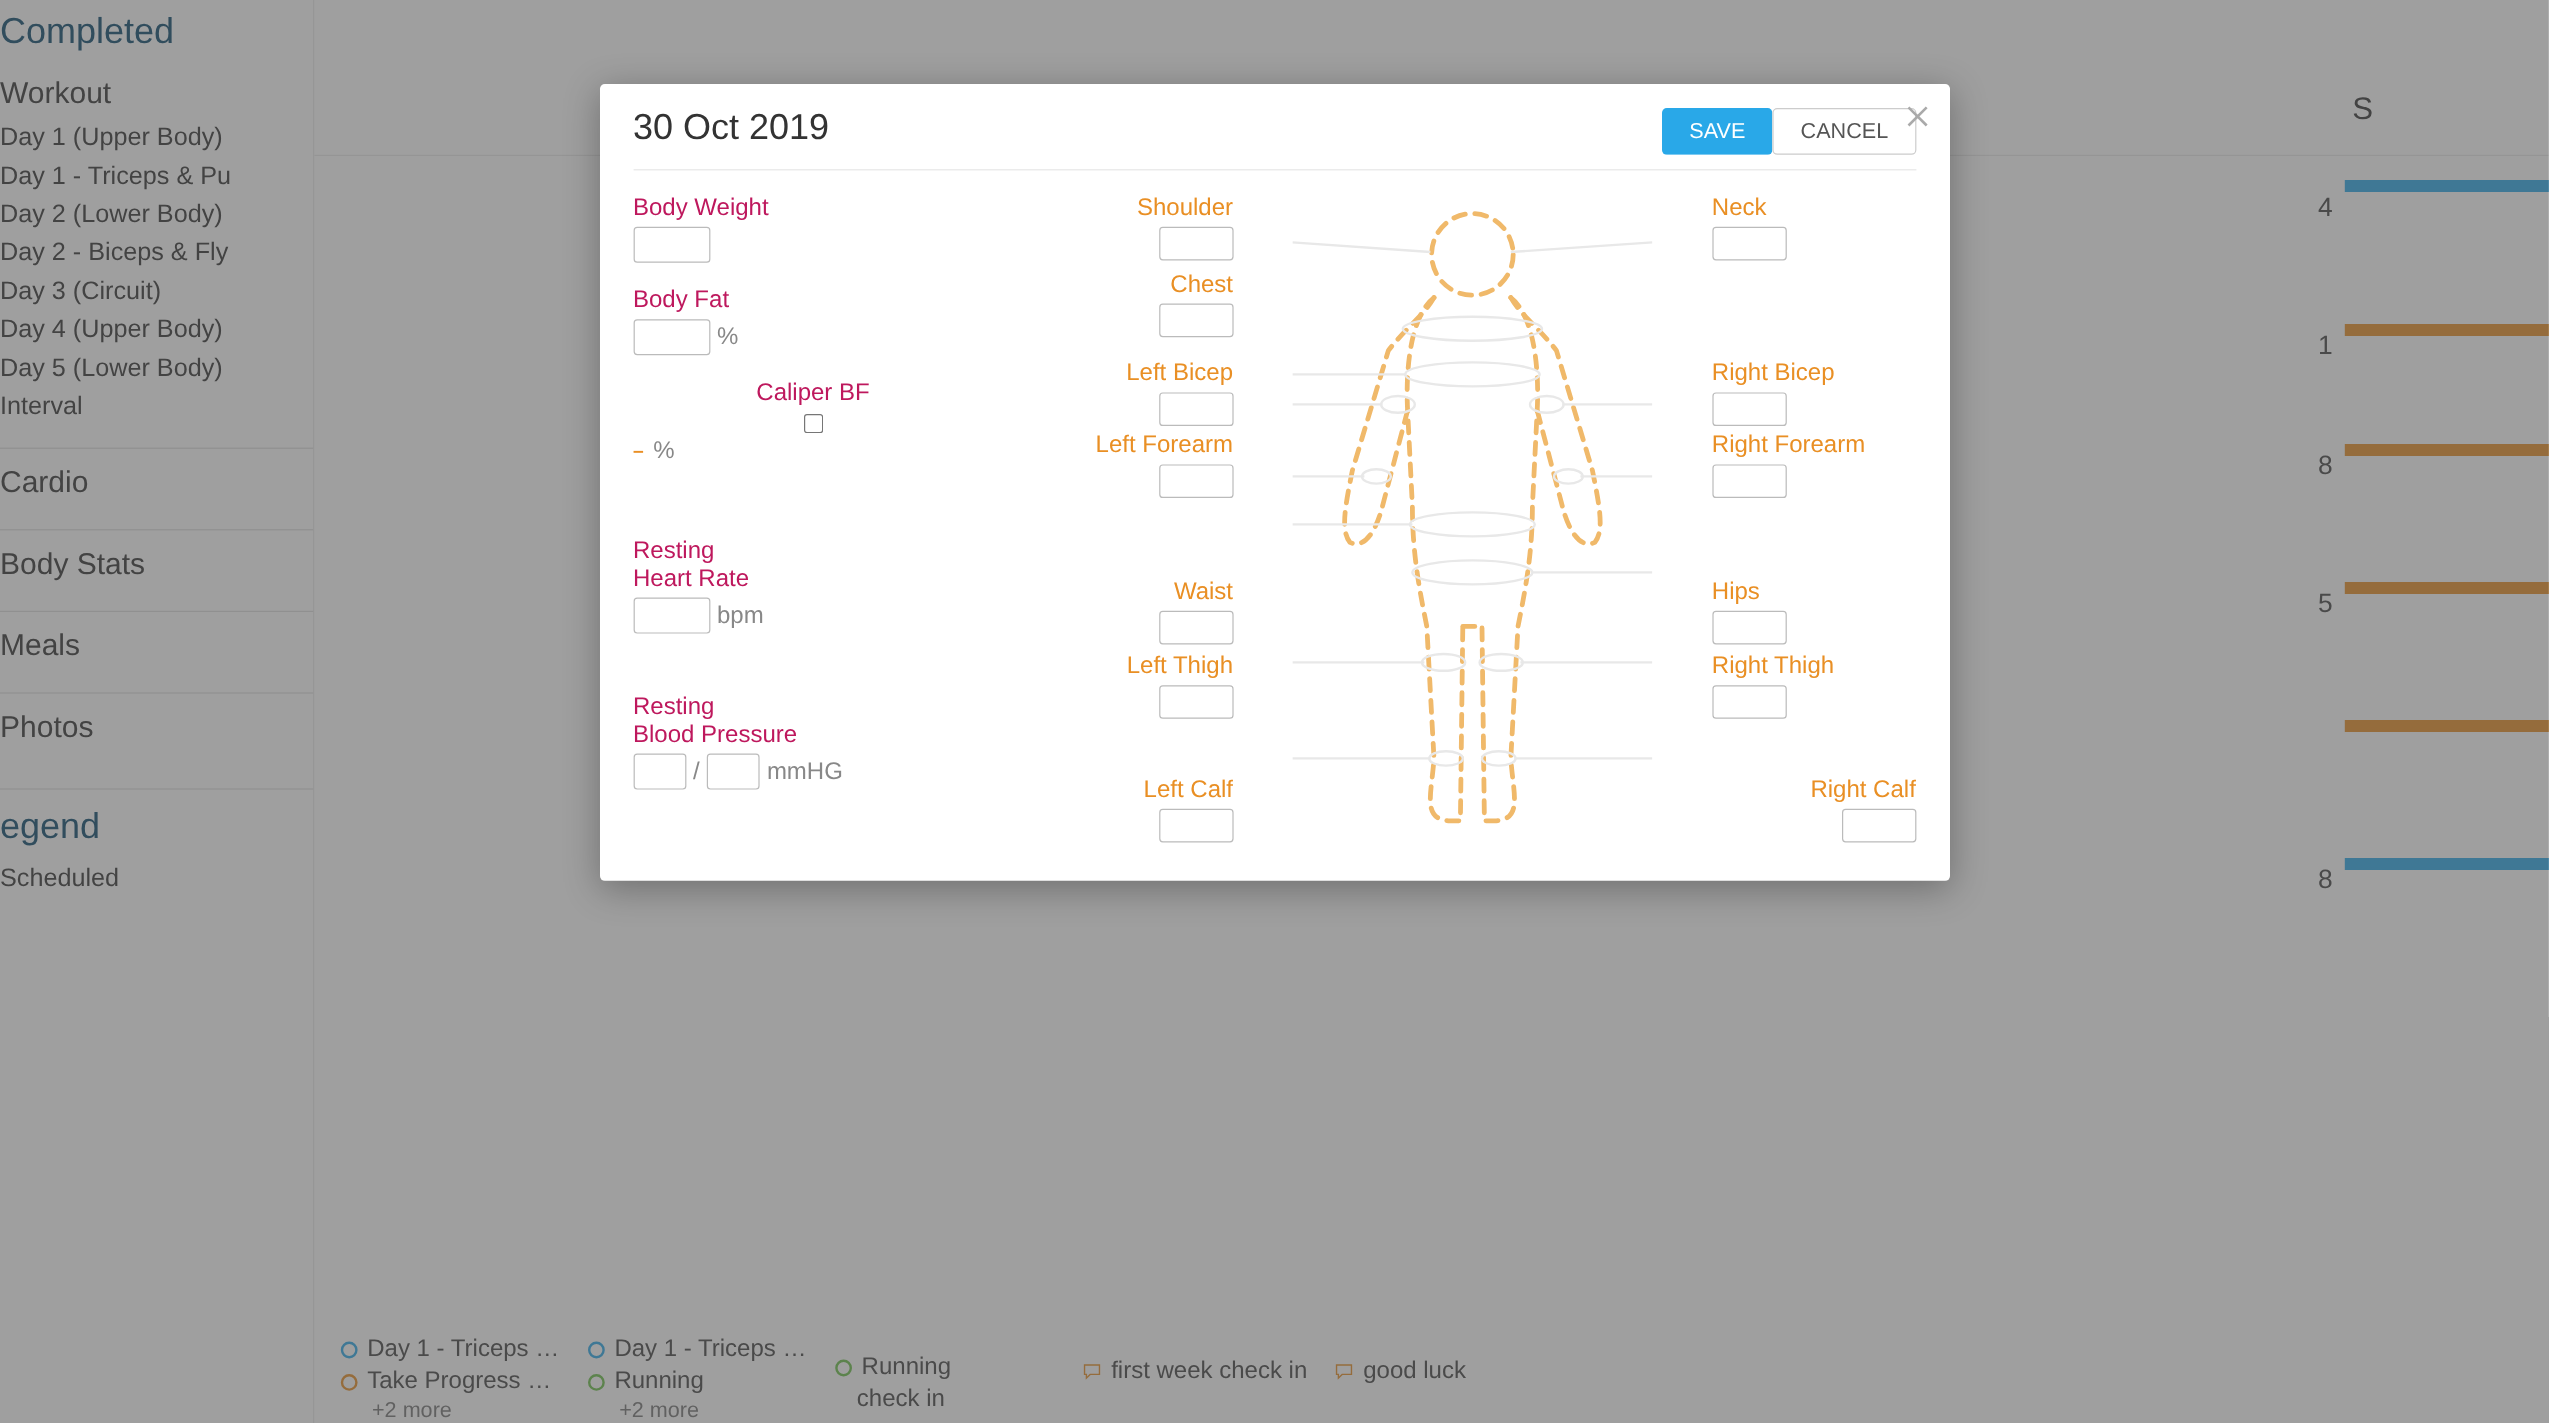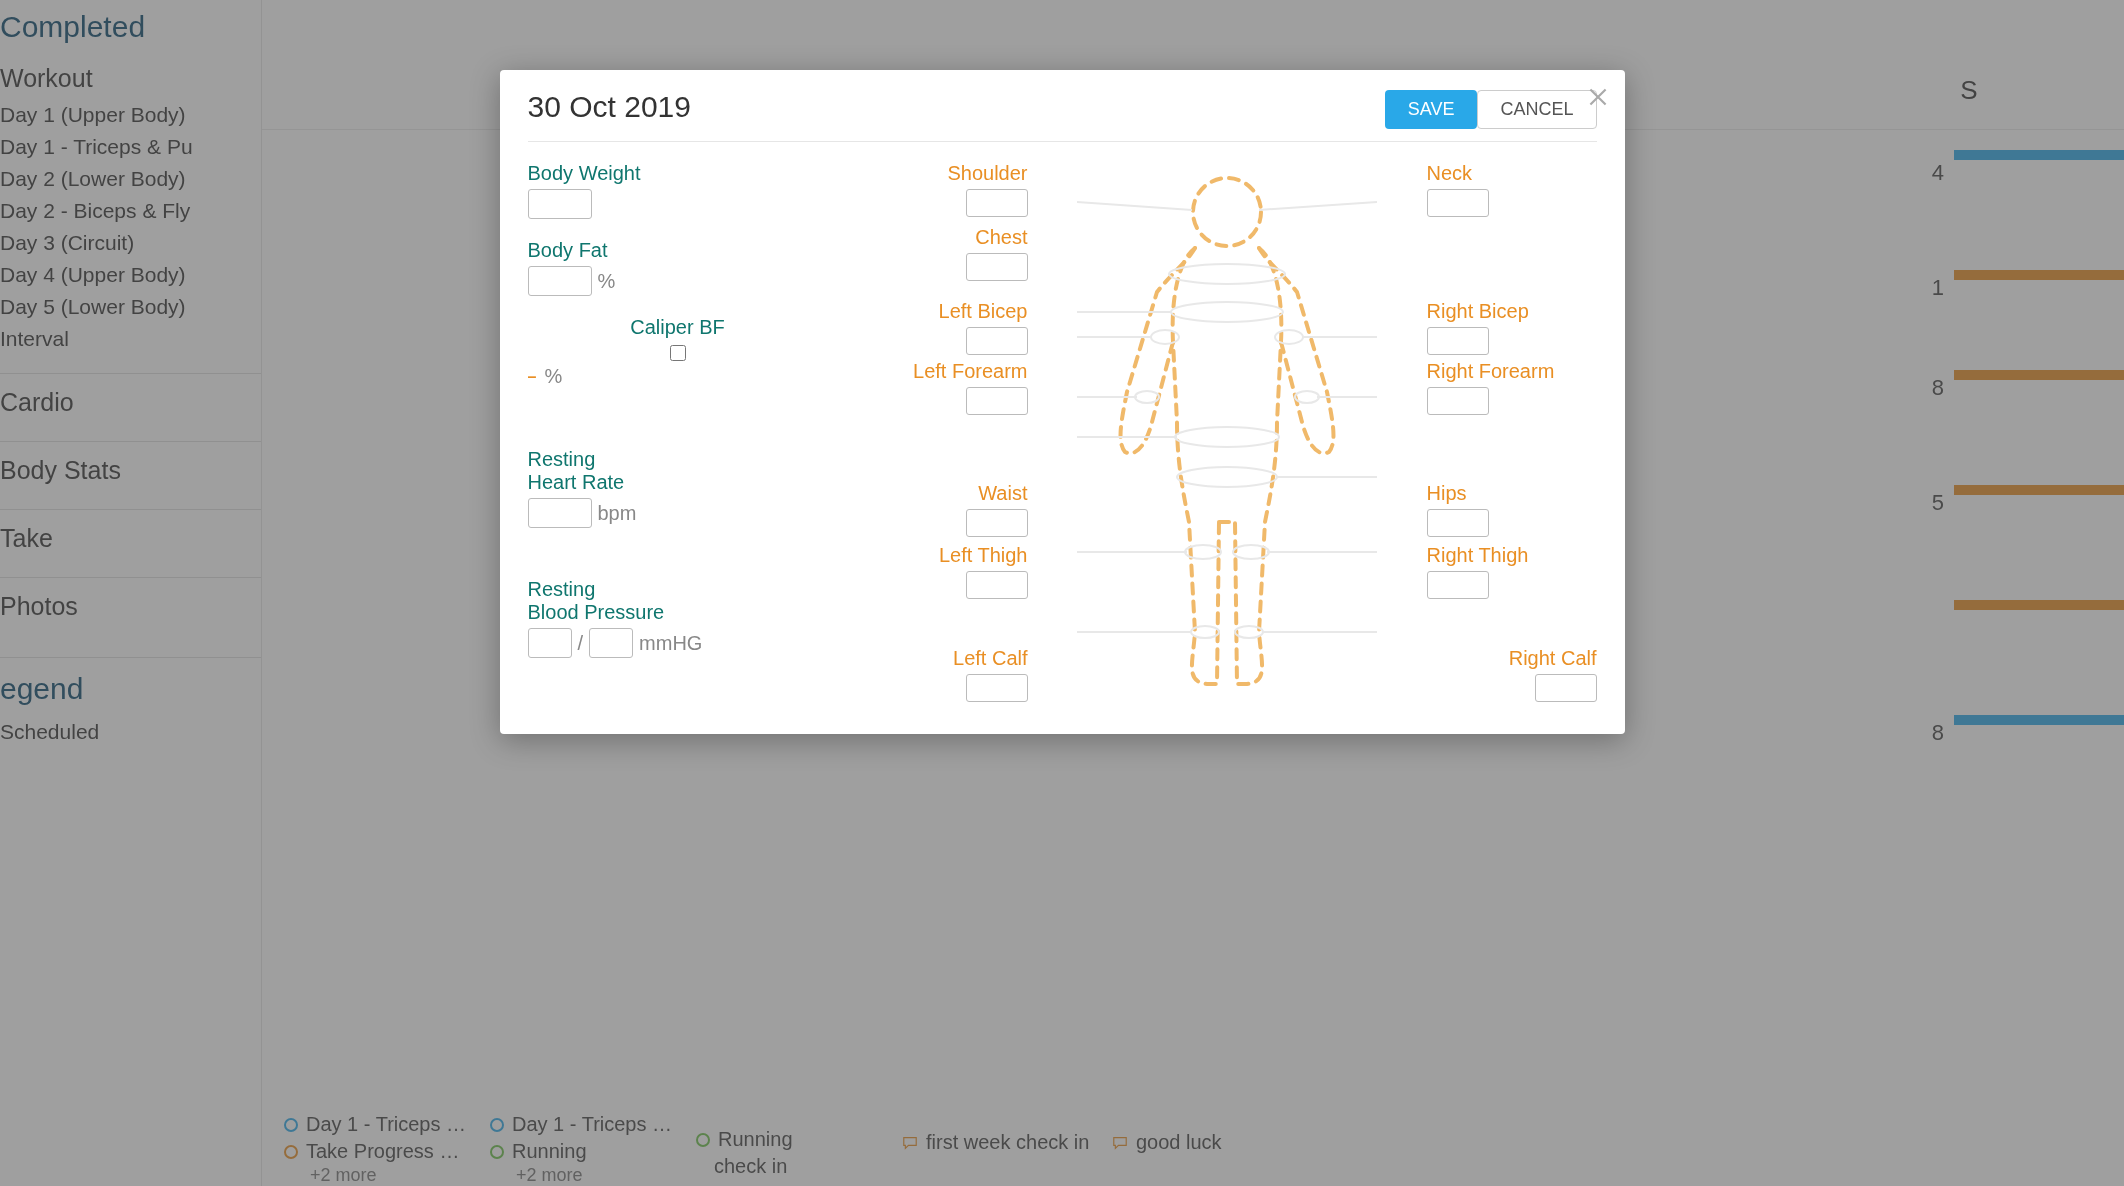--- a/index.html
+++ b/index.html
@@ -71,21 +71,21 @@
     cursor:pointer; font-weight:400;
   }
   .btn-save { background:#29a8e8; color:#fff; }
   .btn-cancel { background:#fff; color:#555; border:1px solid #ccc; }
   .close-x { width:26px; height:26px; cursor:pointer; position:absolute; top:14px; right:14px; }
 
   .modal-body { display:flex; gap:30px; }
   .left-col { width: 300px; display:flex; flex-direction:column; gap:20px; }
   .right-col { flex:1; position:relative; min-height:540px; }
 
-  .field-label { color:#0f766e; font-size:20px; }
+  .field-label { color:#be185d; font-size:20px; }
   .field-row { display:flex; align-items:center; gap:6px; margin-top:4px; }
   .small-input {
     width:64px; height:30px; border:1px solid #bbb; border-radius:3px; font-size:15px; padding:0 4px;
   }
   .tiny-input { width:44px; height:30px; border:1px solid #bbb; border-radius:3px; }
   .unit { color:#888; font-size:20px; }
   .caliper-row { display:flex; align-items:center; gap:6px;flex-direction:column; }
   .dash { color:#e98f24; font-weight:700; letter-spacing:2px; }
 
   
@@ -111,21 +111,21 @@
       <div class="item">Day 1 (Upper Body)</div>
       <div class="item">Day 1 - Triceps &amp; Pu</div>
       <div class="item">Day 2 (Lower Body)</div>
       <div class="item">Day 2 - Biceps &amp; Fly</div>
       <div class="item">Day 3 (Circuit)</div>
       <div class="item">Day 4 (Upper Body)</div>
       <div class="item">Day 5 (Lower Body)</div>
       <div class="item">Interval</div>
       <div class="section-label divider">Cardio</div>
       <div class="section-label divider">Body Stats</div>
-      <div class="section-label divider">Take</div>
+      <div class="section-label divider">Meals</div>
       <div class="section-label divider">Photos</div>
       <div class="big divider" style="margin-top:30px;">egend</div>
       <div class="item">Scheduled</div>
     </div>
 
     <div class="calendar-area">
       <div class="cal-head">
         <div class="cell" style="flex:5"></div>
         <div class="cell" style="flex:1">S</div>
       </div>

